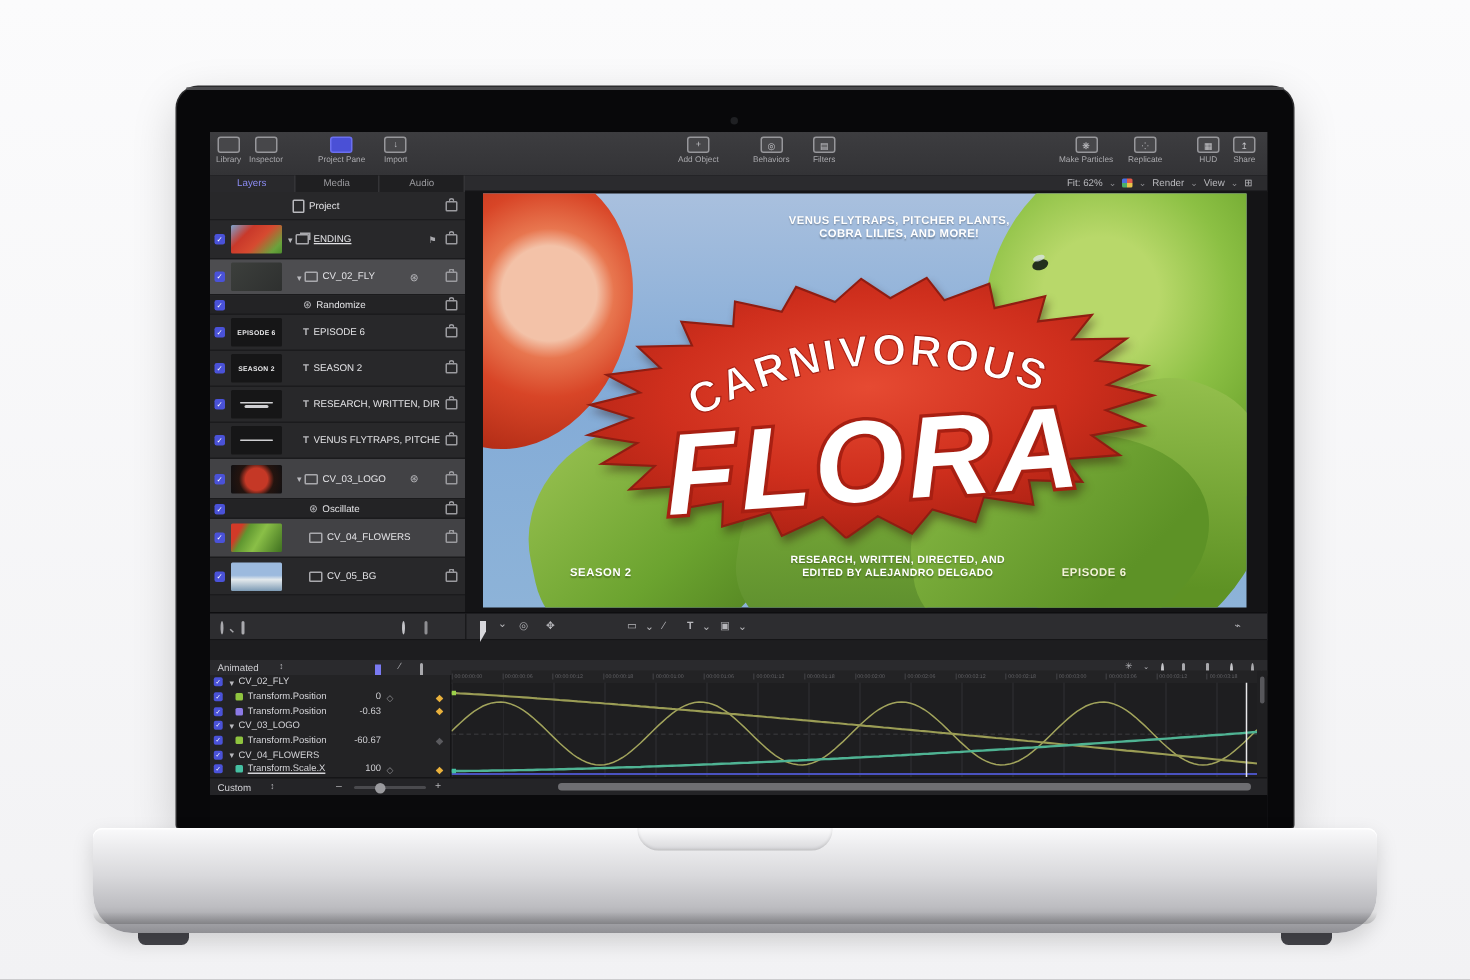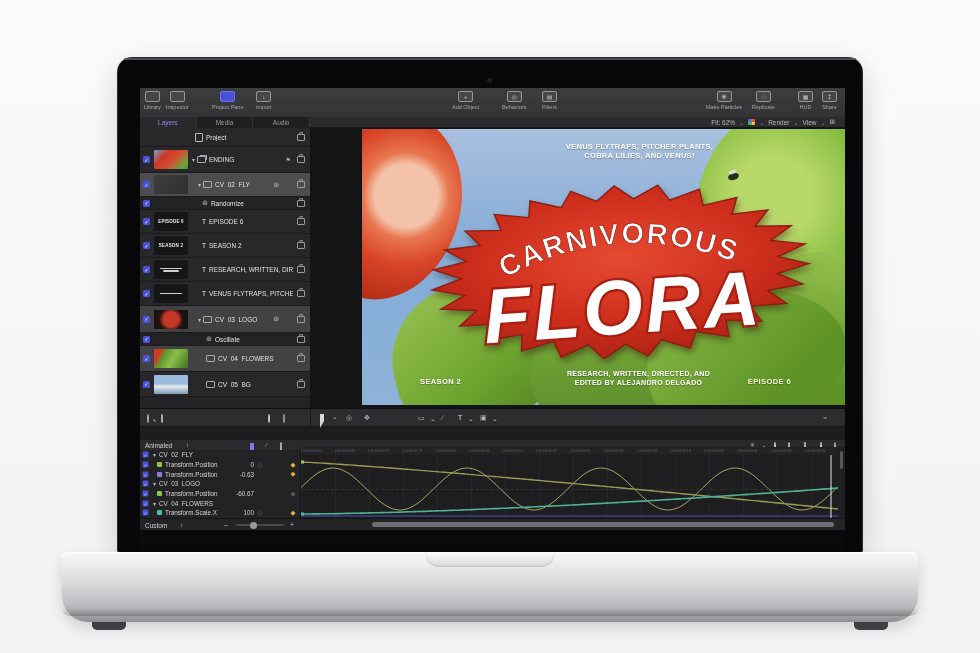--- a/index.html
+++ b/index.html
@@ -52,21 +52,21 @@
   .ic-doc{width:6px;height:7px;border:1px solid #b9b9bd;border-radius:1px;flex:none;}
   .ic-T{color:#b9b9bd;font-size:6.5px;font-weight:bold;flex:none;}
   .lname{margin-left:3px;color:#e2e2e5;font-size:6.5px;white-space:nowrap;overflow:hidden;flex:1;}
   .u{text-decoration:underline;}
   .ic-gearc{color:#b9b9bd;font-size:7px;flex:none;margin-right:14px;}
   .ic-flag{color:#a9a9ad;font-size:6px;flex:none;margin-right:2px;}
   .ic-lock{width:6px;height:5px;border:1px solid #9a9a9e;border-radius:1px;position:relative;margin:0 5px 0 4px;flex:none;}
   .ic-lock::before{content:'';position:absolute;top:-3px;left:1px;width:2px;height:2px;border:1px solid #9a9a9e;border-bottom:none;border-radius:2px 2px 0 0;}
   
   #canvasArea{left:170px;top:40px;width:535px;height:280px;background:#141416;}
-  #video{position:absolute;left:12px;top:1px;width:509px;height:276px;background:linear-gradient(180deg,#a9c0de 0%,#83abd7 45%,#8db3d8 100%);overflow:hidden;margin-left:40px;}
+  #video{position:absolute;left:12px;top:1px;width:509px;height:276px;background:linear-gradient(180deg,#a9c0de 0%,#83abd7 45%,#8db3d8 100%);overflow:hidden;}
   .leaf{position:absolute;border-radius:50% 45% 55% 40%;}
   .speck{background-image:radial-gradient(rgba(228,243,150,.75) 1px,transparent 1.5px);background-size:9px 7px;}
   #trapL{left:-52px;top:-18px;width:150px;height:190px;transform:rotate(14deg);background:radial-gradient(circle at 62% 42%,#f3c2a8 0 22%,#e8764f 30%,#d84527 48%,#b22c16 78%);border-radius:42% 58% 62% 38%;}
   #trapR{right:-44px;top:-30px;width:220px;height:260px;transform:rotate(-8deg);background:radial-gradient(circle at 38% 36%,#b8d86a 0 18%,#8cc044 40%,#6aa22c 65%,#4e7d1d 100%);}
   #armR{right:-10px;top:120px;width:150px;height:190px;transform:rotate(24deg);background:linear-gradient(160deg,#9cc653,#5e9224 70%);}
   .plant{position:absolute;bottom:-26px;}
   #p1{left:30px;width:170px;height:150px;transform:rotate(-12deg);background:linear-gradient(150deg,#9cc353,#6ba32f 60%,#4e7d1f);}
   #p2{left:170px;width:140px;height:120px;transform:rotate(8deg);background:linear-gradient(170deg,#7fb13b,#55862a);}
   #p3{left:285px;width:200px;height:140px;transform:rotate(-6deg);background:linear-gradient(140deg,#8abb46,#5d9226 70%);}
   #fly{position:absolute;left:366px;top:44px;width:11px;height:7px;background:#23301e;border-radius:50%;transform:rotate(-18deg);}
@@ -293,21 +293,21 @@
       <div id="video">
         <div class="leaf speck" id="trapR"></div>
         <div class="leaf" id="armR"></div>
         <div class="leaf speck plant" id="p1"></div>
         <div class="leaf plant" id="p2"></div>
         <div class="leaf speck plant" id="p3"></div>
         <div class="leaf" id="trapL"></div>
         <div id="fly"></div>
         <div class="cv-top">
           <div>VENUS FLYTRAPS, PITCHER PLANTS,</div>
-          <div>COBRA LILIES, AND VENUS!</div>
+          <div>COBRA LILIES, AND MORE!</div>
         </div>
         <svg id="logoSvg" viewBox="0 0 420 190">
           <defs>
             <radialGradient id="redg" cx="50%" cy="42%" r="65%">
               <stop offset="0%" stop-color="#e64a32"></stop>
                 <stop offset="55%" stop-color="#cf2f1d"></stop>
                 <stop offset="100%" stop-color="#a81f12"></stop>
             </radialGradient>
             <path id="arcPath" d="M 48,116 Q 210,18 372,116"></path>
           </defs>

